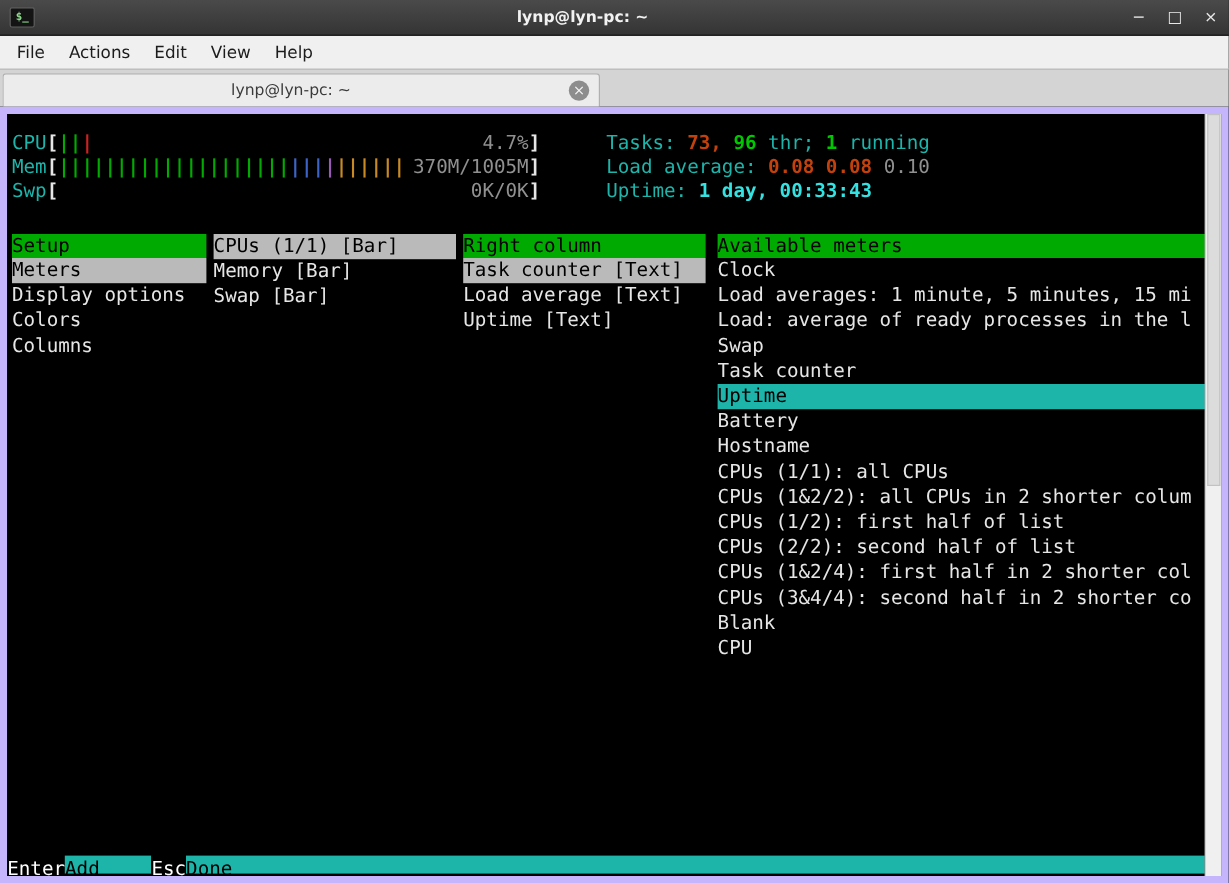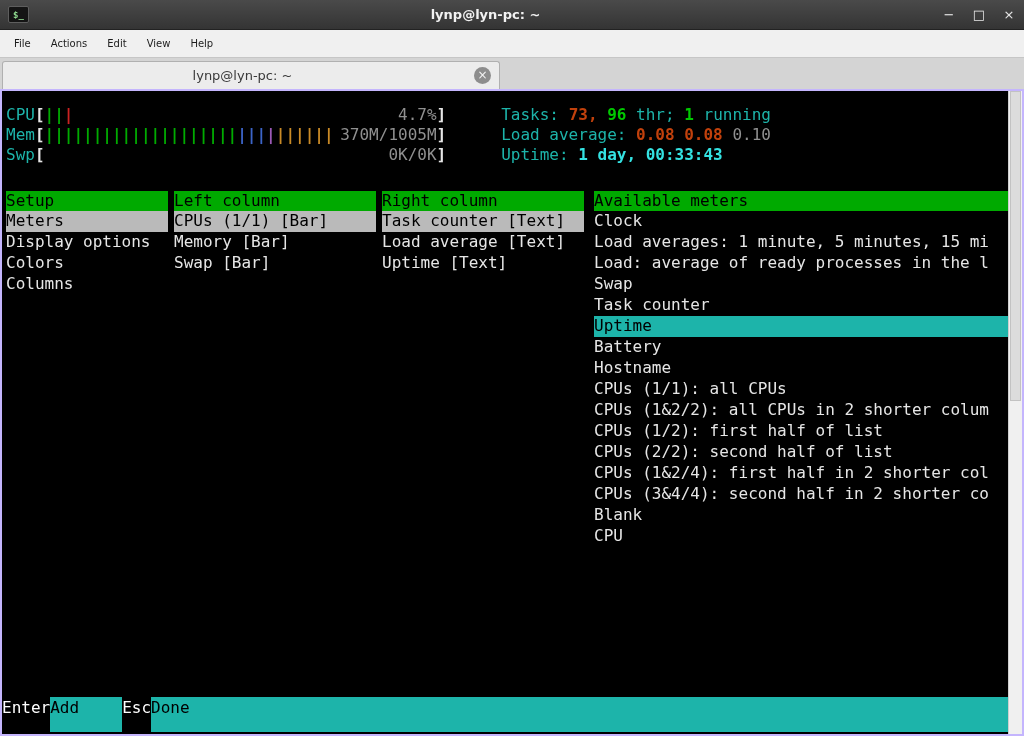--- a/index.html
+++ b/index.html
@@ -21,21 +21,21 @@
     display:flex;align-items:center;justify-content:center;margin-right:8px;
   }
   .title{flex:1;text-align:center;font-weight:bold;font-size:13px;color:#f2f2f2;
     white-space:nowrap;overflow:hidden;}
   .win-controls{display:flex;gap:16px;margin-left:8px;font-size:13px;color:#e8e8e8;}
   .win-btn{width:14px;text-align:center;cursor:default;}
 
   
   .menubar{
     height:27px;flex:0 0 27px;background:#f0f0f0;border-bottom:1px solid #c6c6c6;
-    display:flex;align-items:center;padding:0 4px;font-size:10px;color:#1c1c1c;
+    display:flex;align-items:center;padding:0 4px;font-size:14px;color:#1c1c1c;
   }
   .menu-item{padding:4px 10px;border-radius:2px;}
 
   
   .tabbar{
     height:31px;flex:0 0 31px;background:#d4d4d4;display:flex;align-items:stretch;
     padding:3px 2px 0 2px;box-sizing:border-box;
   }
   .tab{
     width:498px;background:#ececec;border:1px solid #b0b0b0;border-bottom:none;
@@ -43,21 +43,21 @@
     font-size:13px;color:#3a3a3a;box-sizing:border-box;
   }
   .tab-label{flex:1;text-align:center;white-space:nowrap;overflow:hidden;}
   .tab-close{
     width:17px;height:17px;border-radius:50%;background:#8d8d8d;color:#f4f4f4;
     font-size:12px;line-height:17px;text-align:center;flex:0 0 17px;
   }
 
   
   .term-wrap{
-    flex:1;display:flex;border:2px solid #c4b5fd;box-sizing:border-box;background:#000;
+    flex:1;display:flex;border:6px solid #c4b5fd;box-sizing:border-box;background:#000;
   }
   .terminal{
     flex:1;position:relative;background:#000;overflow:hidden;
     font-family:"DejaVu Sans Mono",monospace;font-size:16px;line-height:20px;
     color:var(--white,#e6e6e6);padding:14px 0 0 4px;box-sizing:border-box;
   }
   .scrollbar{flex:0 0 13px;background:#f0f0f0;position:relative;border-left:1px solid #cfcfcf;}
   .sb-thumb{position:absolute;top:0;left:1px;right:1px;height:310px;background:#dcdcdc;
     border:1px solid #c2c2c2;box-sizing:border-box;}
 
@@ -85,21 +85,21 @@
   .panel-0{left:0;width:162px;}
   .panel-1{left:168px;width:202px;}
   .panel-2{left:376px;width:202px;}
   .panel-3{left:588px;width:414px;}
   .phdr{height:20px;background:var(--green,#00aa00);color:#000;white-space:pre;overflow:hidden;}
   .pitem{height:21px;color:var(--white,#e6e6e6);white-space:pre;overflow:hidden;}
   .pitem.sel-gray{background:var(--sel-gray,#bababa);color:#000;}
   .pitem.sel-cyan{background:var(--cyan,#1db4aa);color:#000;}
 
   
-  .footer{position:absolute;left:0;right:0;bottom:2px;height:35px;display:flex;
+  .footer{position:absolute;left:0;right:0;bottom:2px;height:15px;display:flex;
     font-size:16px;line-height:21px;}
   .fkey{color:#fff;background:#000;white-space:pre;}
   .faction{color:#000;background:var(--cyan,#1db4aa);white-space:pre;}
   .faction.pad{width:72px;}
   .faction.fill{flex:1;}
 </style>
 </head>
 <body>
 
 <div class="window">
@@ -188,21 +188,20 @@
 
       <div class="panels">
           <div class="panel panel-0">
             <div class="phdr">Setup</div>
             <div class="pitem sel-gray">Meters</div>
             <div class="pitem">Display options</div>
             <div class="pitem">Colors</div>
             <div class="pitem">Columns</div>
           </div>
           <div class="panel panel-1">
-            <div class="phdr">Left column</div>
             <div class="pitem sel-gray">CPUs (1/1) [Bar]</div>
             <div class="pitem">Memory [Bar]</div>
             <div class="pitem">Swap [Bar]</div>
           </div>
           <div class="panel panel-2">
             <div class="phdr">Right column</div>
             <div class="pitem sel-gray">Task counter [Text]</div>
             <div class="pitem">Load average [Text]</div>
             <div class="pitem">Uptime [Text]</div>
           </div>

